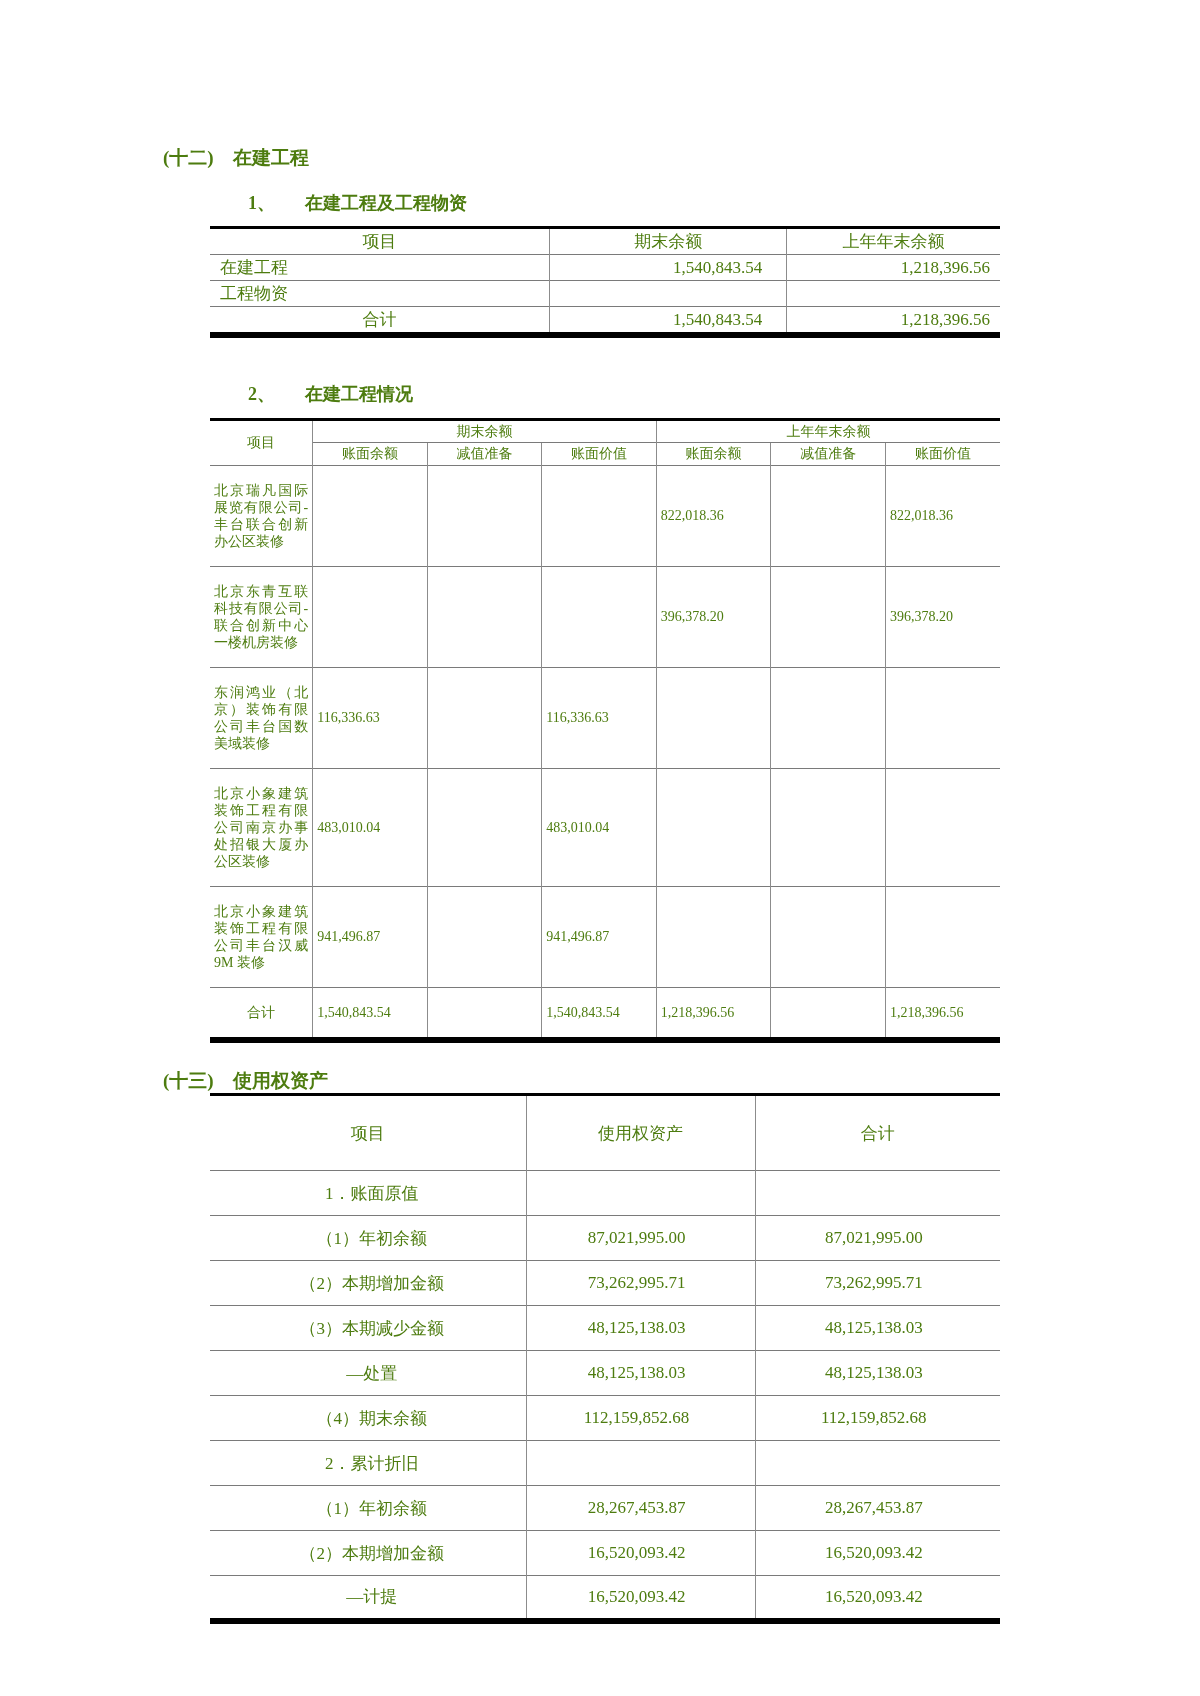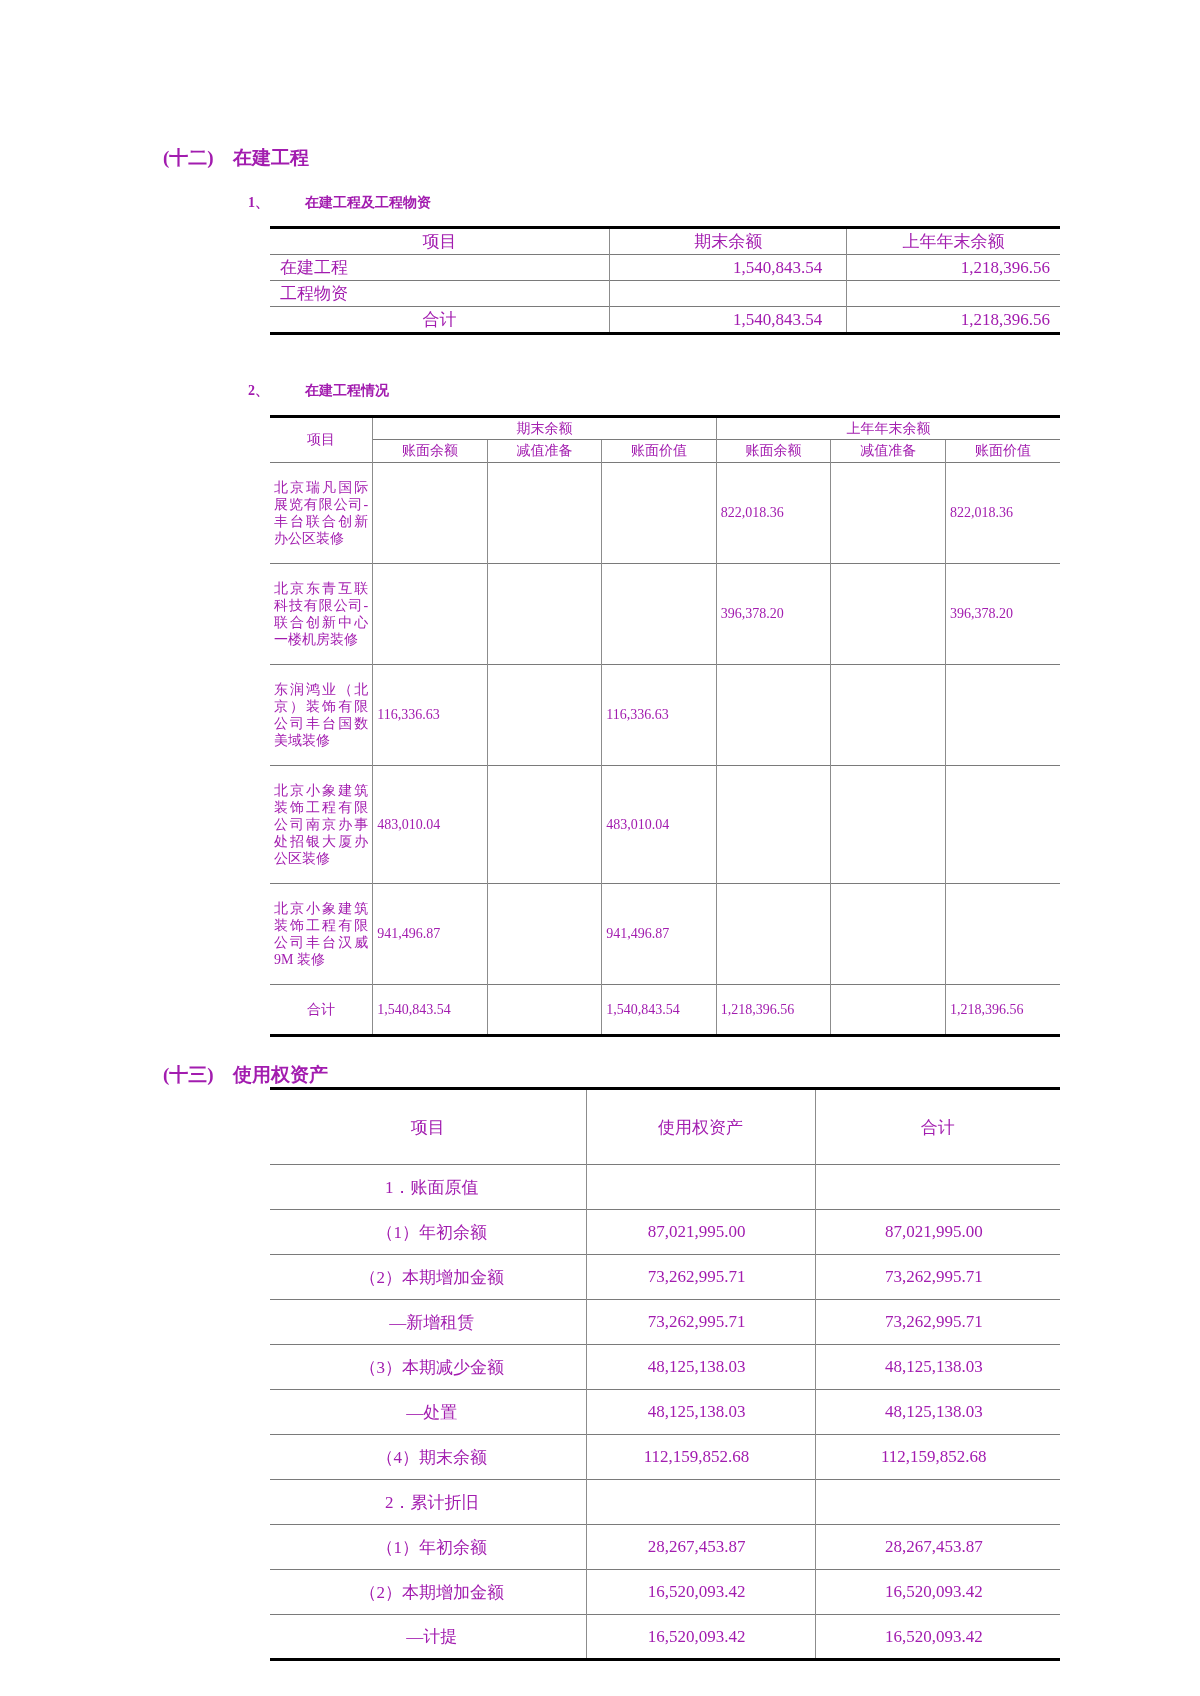--- a/index.html
+++ b/index.html
@@ -3,38 +3,38 @@
 <meta charset="utf-8">
 <style>
   html,body{margin:0;padding:0;background:#ffffff;}
   .page{
     position:relative;
     width:1200px;height:1696px;
     background:#ffffff;
     box-sizing:border-box;
     padding:146px 0 0 163px;
     font-family:"Liberation Serif","DejaVu Serif",serif;
-    color:#a21caf;
+    color:#4d7c0f;
     overflow:hidden;
   }
   .sec-heading{font-size:19px;font-weight:700;line-height:24px;}
   .sec-heading .sec-num{display:inline-block;width:70px;}
-  .subhead{font-size:14px;font-weight:700;line-height:24px;margin-left:85px;}
+  .subhead{font-size:18px;font-weight:700;line-height:24px;margin-left:85px;}
   .subhead .sub-num{display:inline-block;width:57px;}
   .sh1{margin-top:21px;margin-bottom:11px;}
   .sh2{margin-top:44px;margin-bottom:12px;}
   .sec13{margin-top:26px;margin-bottom:0;}
 
   table.t{
     border-collapse:collapse;
     table-layout:fixed;
     width:790px;
-    margin-left:107px;
+    margin-left:47px;
     border-top:3px solid #000;
-    border-bottom:3px solid #000000;
+    border-bottom:6px solid #000000;
   }
   .t th,.t td{
     border-top:1px solid #7a7a7a;
     font-weight:normal;
     vertical-align:middle;
     box-sizing:border-box;
     padding:1px 4px;
     overflow:hidden;
   }
   .t th:not(:first-child),.t td:not(:first-child){border-left:1px solid #8c8c8c;}
@@ -227,25 +227,20 @@
         <td class="lbl">（1）年初余额</td>
         <td class="num">87,021,995.00</td>
         <td class="num">87,021,995.00</td>
       </tr>
       <tr>
         <td class="lbl">（2）本期增加金额</td>
         <td class="num">73,262,995.71</td>
         <td class="num">73,262,995.71</td>
       </tr>
       <tr>
-        <td class="lbl">—新增租赁</td>
-        <td class="num">73,262,995.71</td>
-        <td class="num">73,262,995.71</td>
-      </tr>
-      <tr>
         <td class="lbl">（3）本期减少金额</td>
         <td class="num">48,125,138.03</td>
         <td class="num">48,125,138.03</td>
       </tr>
       <tr>
         <td class="lbl">—处置</td>
         <td class="num">48,125,138.03</td>
         <td class="num">48,125,138.03</td>
       </tr>
       <tr>

